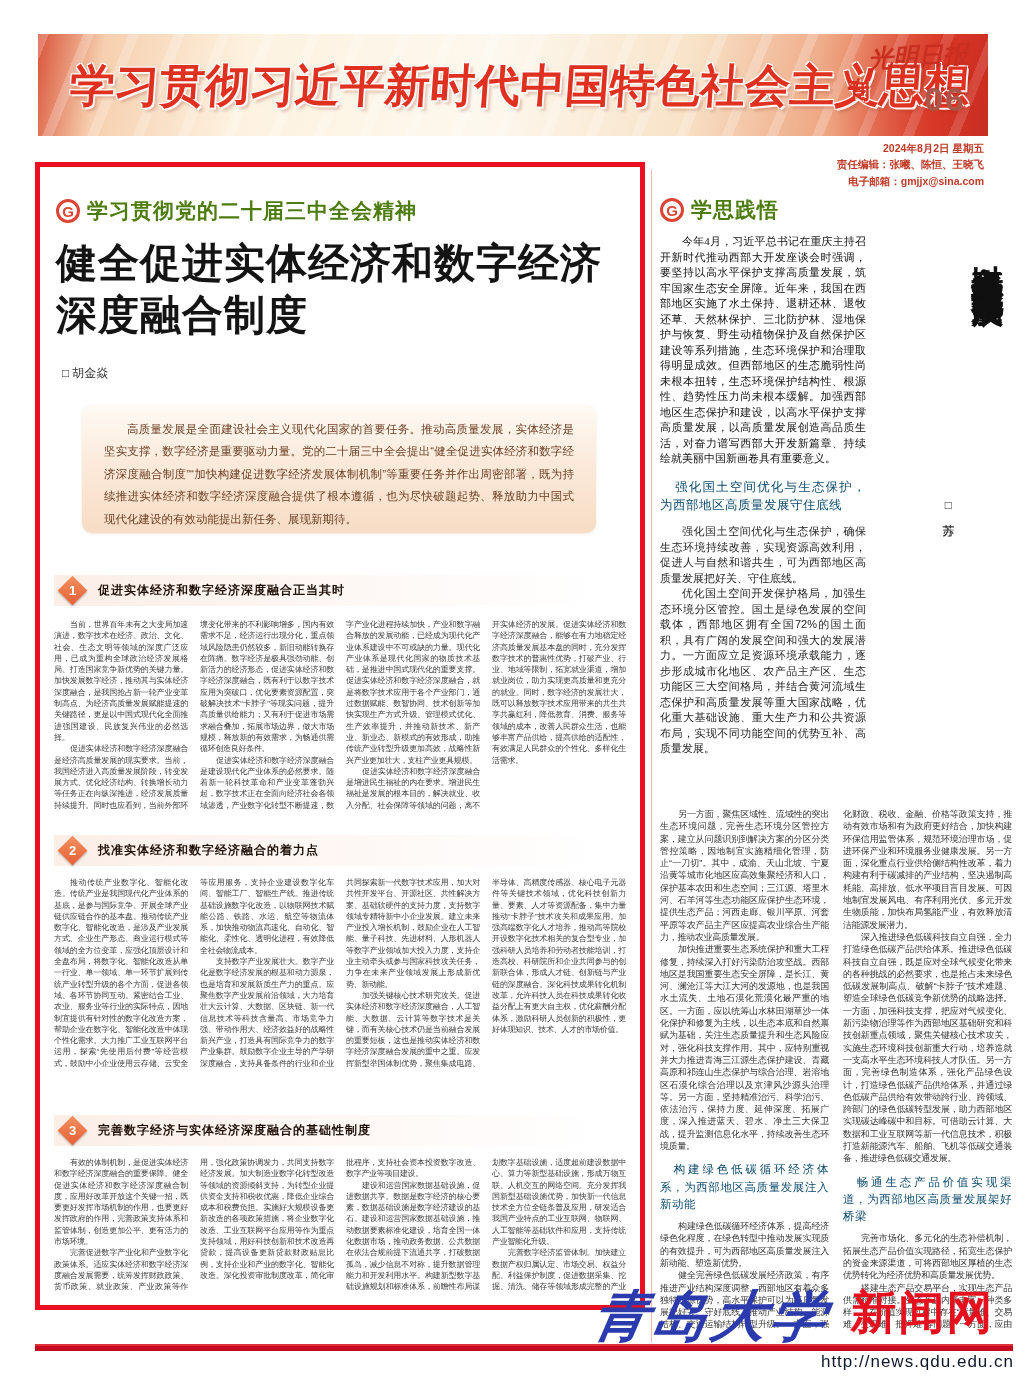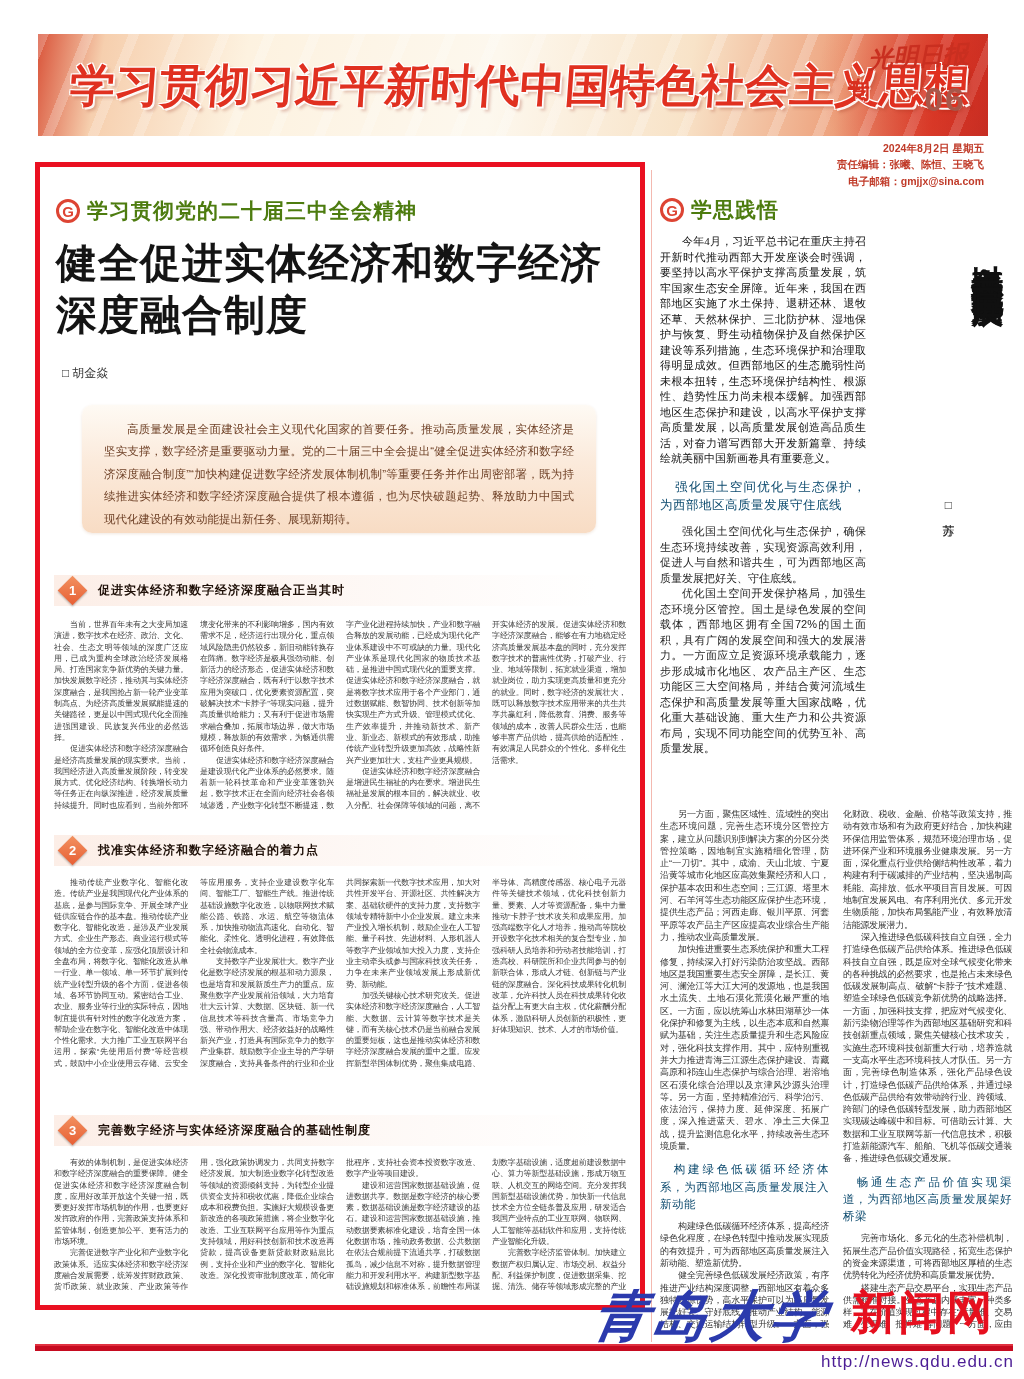--- a/index.html
+++ b/index.html
@@ -51,21 +51,21 @@
   .sub-h{font-weight:400;font-size:12.5px;line-height:1.5;margin:11px 0 9px;color:#0c4a6e;text-indent:1.2em;letter-spacing:.5px;}
   .vtitle-wrap{position:absolute;left:212px;top:72px;height:572px;display:flex;justify-content:flex-end;width:136px;}
   .vauthor{writing-mode:vertical-rl;font-size:12px;color:#333;padding-top:258px;margin-right:10px;font-family:"Liberation Serif",serif;}
   .vtitle{writing-mode:vertical-rl;font-size:32px;font-weight:700;color:#101010;font-family:"Liberation Serif",serif;letter-spacing:2px;line-height:1.3;}
   .lower-text{position:absolute;left:0;top:640px;width:352px;height:535px;overflow:hidden;column-count:2;column-gap:14px;font-size:9px;line-height:12.3px;letter-spacing:-0.3px;text-align:justify;color:#333;}
   .lower-text .sub-h{font-size:11.5px;margin:9px 0 7px;}
   
   .watermark{position:absolute;left:594px;top:1280px;z-index:6;white-space:nowrap;}
   .wm-blue{display:inline-block;font-family:"Liberation Serif",serif;font-style:italic;font-weight:900;font-size:55px;color:#2b3aad;transform:skewX(-10deg);letter-spacing:4px;}
   .wm-red{display:inline-block;font-weight:900;font-size:46px;color:#e60f1e;margin-left:16px;vertical-align:7px;letter-spacing:2px;}
-  .wm-url{position:absolute;right:10px;top:1352px;font-size:17px;color:#4c1d95;letter-spacing:1px;z-index:6;}
+  .wm-url{position:absolute;right:10px;top:1352px;font-size:17px;color:#0f172a;letter-spacing:1px;z-index:6;}
 </style>
 </head>
 <body>
 
 <div class="page">
 
   <div class="banner">
     <div class="banner-title">学习贯彻习近平新时代中国特色社会主义思想</div>
     <div class="zhuankan">专刊</div>
     <div class="masthead">光明日报</div>

